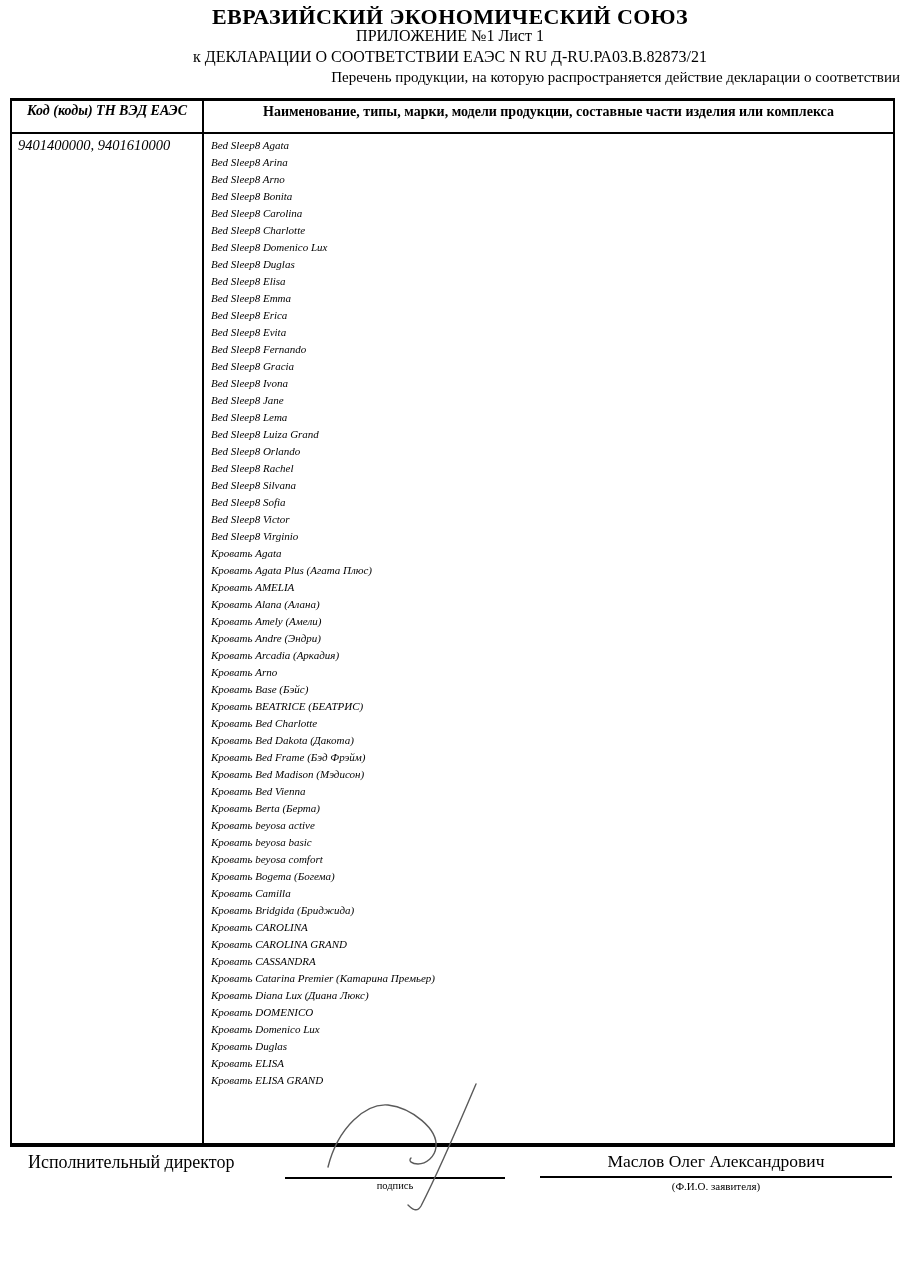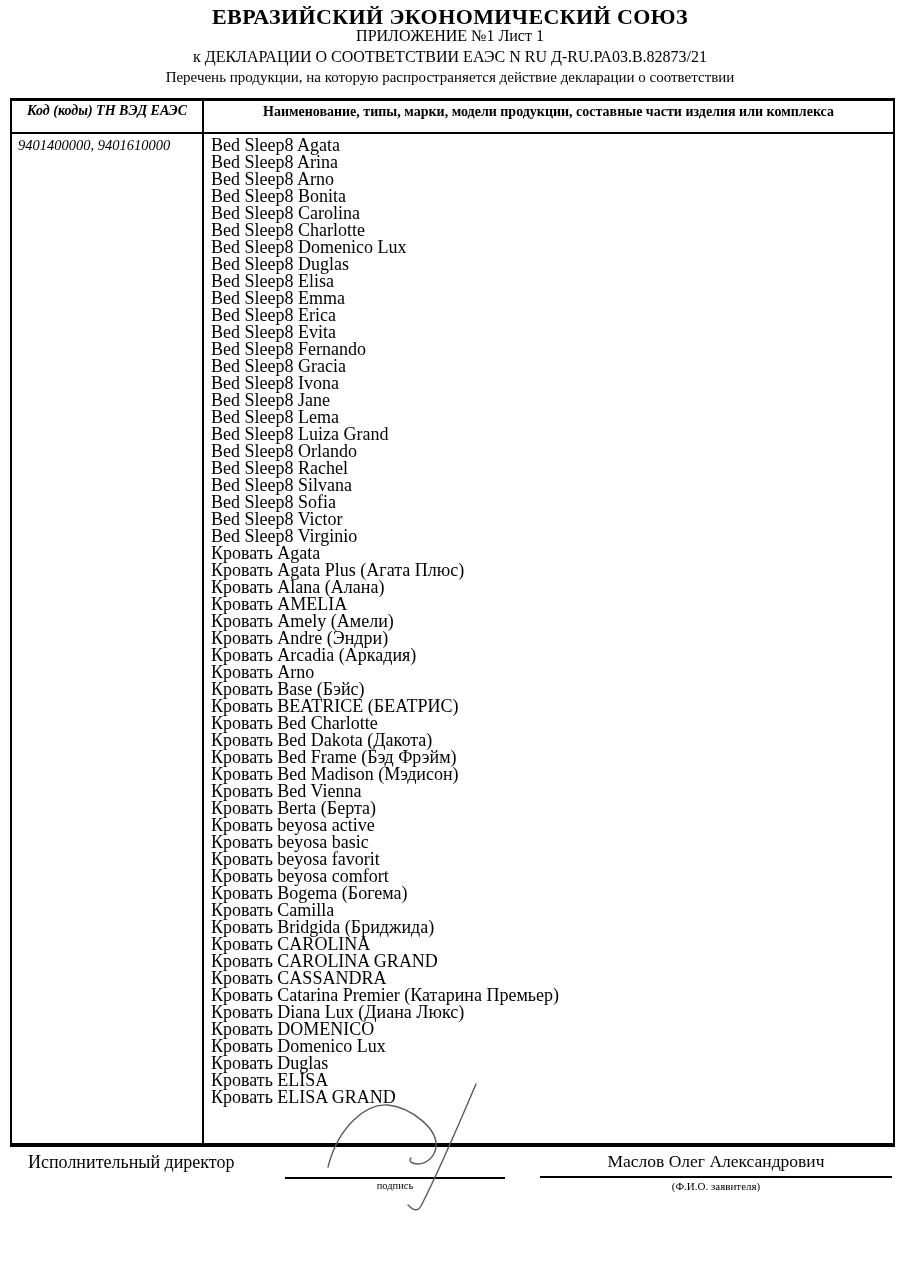--- a/index.html
+++ b/index.html
@@ -18,21 +18,21 @@
   .center-line {
     position: absolute;
     left: 0;
     width: 100%;
     text-align: center;
     white-space: nowrap;
   }
   .title-union   { top: 4px;  font-size: 22px; font-weight: bold; letter-spacing: 0.4px; }
   .title-app     { top: 27px; font-size: 16px; }
   .title-decl    { top: 48px; font-size: 16px; }
-  .title-sub     { top: 69px; font-size: 15px; }
+  .title-sub     { top: 69px; font-size: 15px; text-align: right; }
 
   .doc-table {
     position: absolute;
     left: 10px;
     top: 98px;
     width: 885px;
     height: 1049px;
     box-sizing: border-box;
     border: 2px solid #000;
     border-top-width: 3px;
@@ -73,21 +73,22 @@
   .thead .col-name {
     padding: 3px 8px 12px 8px;
   }
   .tbody .col-code {
     padding: 3px 15px 0 6px;
     font-size: 14.5px;
     line-height: 17px;
   }
   .tbody .col-name {
     padding: 3px 6px 0 7px;
-    font-size: 18px;
+    font-size: 11px;
+    font-style: italic;
   }
   .product-line {
     line-height: 17px;
     white-space: nowrap;
   }
 
   .footer-title {
     position: absolute;
     left: 28px;
     top: 1150px;
@@ -169,37 +170,36 @@
         <div class="product-line">Bed Sleep8 Lema</div>
         <div class="product-line">Bed Sleep8 Luiza Grand</div>
         <div class="product-line">Bed Sleep8 Orlando</div>
         <div class="product-line">Bed Sleep8 Rachel</div>
         <div class="product-line">Bed Sleep8 Silvana</div>
         <div class="product-line">Bed Sleep8 Sofia</div>
         <div class="product-line">Bed Sleep8 Victor</div>
         <div class="product-line">Bed Sleep8 Virginio</div>
         <div class="product-line">Кровать Agata</div>
         <div class="product-line">Кровать Agata Plus (Агата Плюс)</div>
+        <div class="product-line">Кровать AMELIA</div>
         <div class="product-line">Кровать Alana (Алана)</div>
-        <div class="product-line">Кровать AMELIA</div>
         <div class="product-line">Кровать Amely (Амели)</div>
         <div class="product-line">Кровать Andre (Эндри)</div>
         <div class="product-line">Кровать Arcadia (Аркадия)</div>
         <div class="product-line">Кровать Arno</div>
         <div class="product-line">Кровать Base (Бэйс)</div>
         <div class="product-line">Кровать BEATRICE (БЕАТРИС)</div>
         <div class="product-line">Кровать Bed Charlotte</div>
         <div class="product-line">Кровать Bed Dakota (Дакота)</div>
         <div class="product-line">Кровать Bed Frame (Бэд Фрэйм)</div>
         <div class="product-line">Кровать Bed Madison (Мэдисон)</div>
         <div class="product-line">Кровать Bed Vienna</div>
         <div class="product-line">Кровать Berta (Берта)</div>
         <div class="product-line">Кровать beyosa active</div>
         <div class="product-line">Кровать beyosa basic</div>
-        <div class="product-line">Кровать beyosa favorit</div>
         <div class="product-line">Кровать beyosa comfort</div>
         <div class="product-line">Кровать Bogema (Богема)</div>
         <div class="product-line">Кровать Camilla</div>
         <div class="product-line">Кровать Bridgida (Бриджида)</div>
         <div class="product-line">Кровать CAROLINA</div>
         <div class="product-line">Кровать CAROLINA GRAND</div>
         <div class="product-line">Кровать CASSANDRA</div>
         <div class="product-line">Кровать Catarina Premier (Катарина Премьер)</div>
         <div class="product-line">Кровать Diana Lux (Диана Люкс)</div>
         <div class="product-line">Кровать DOMENICO</div>

